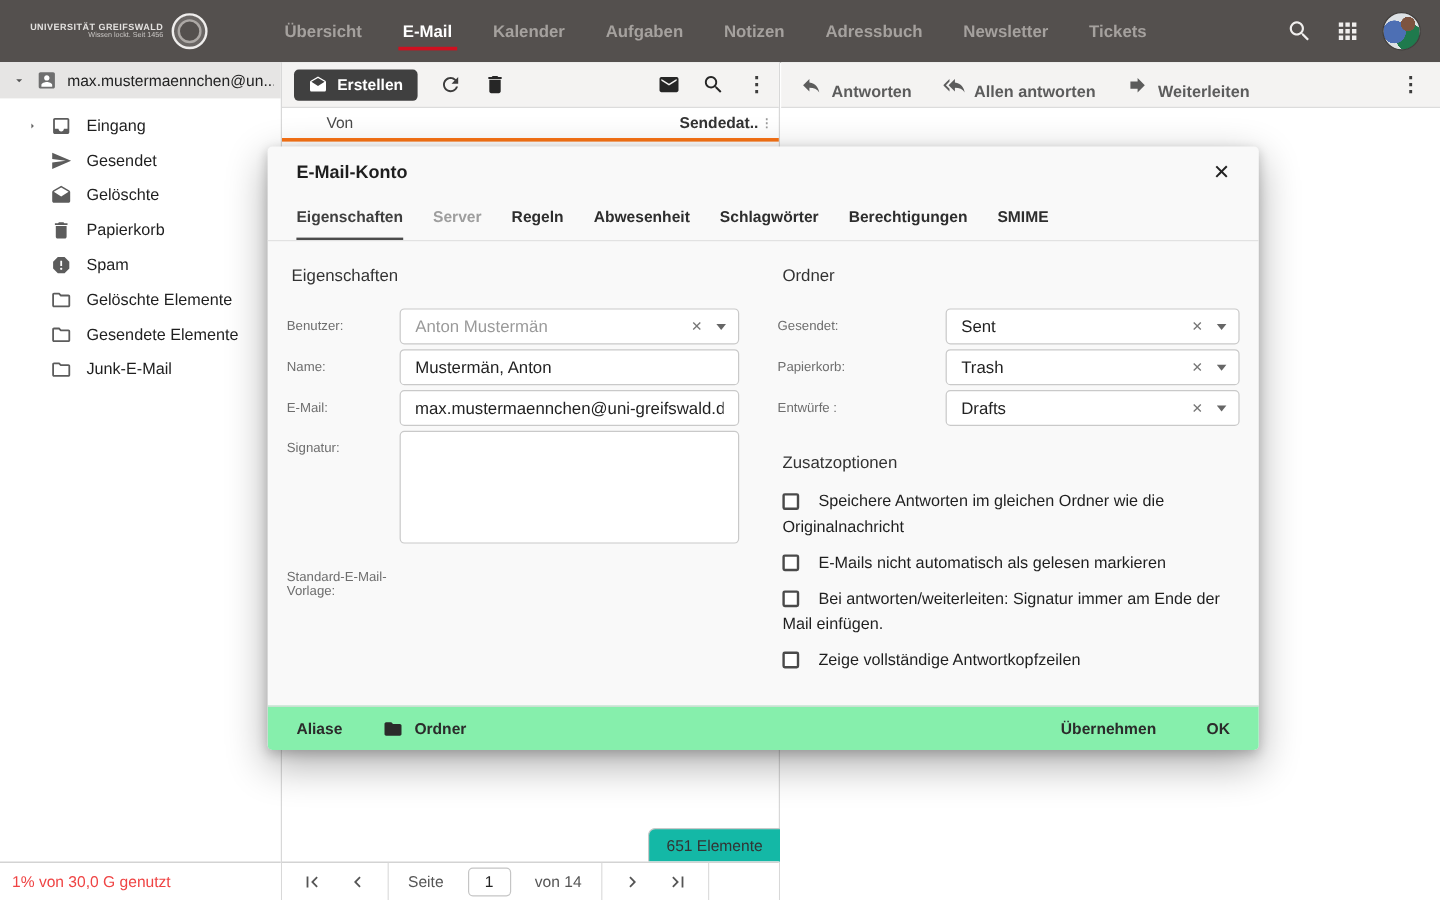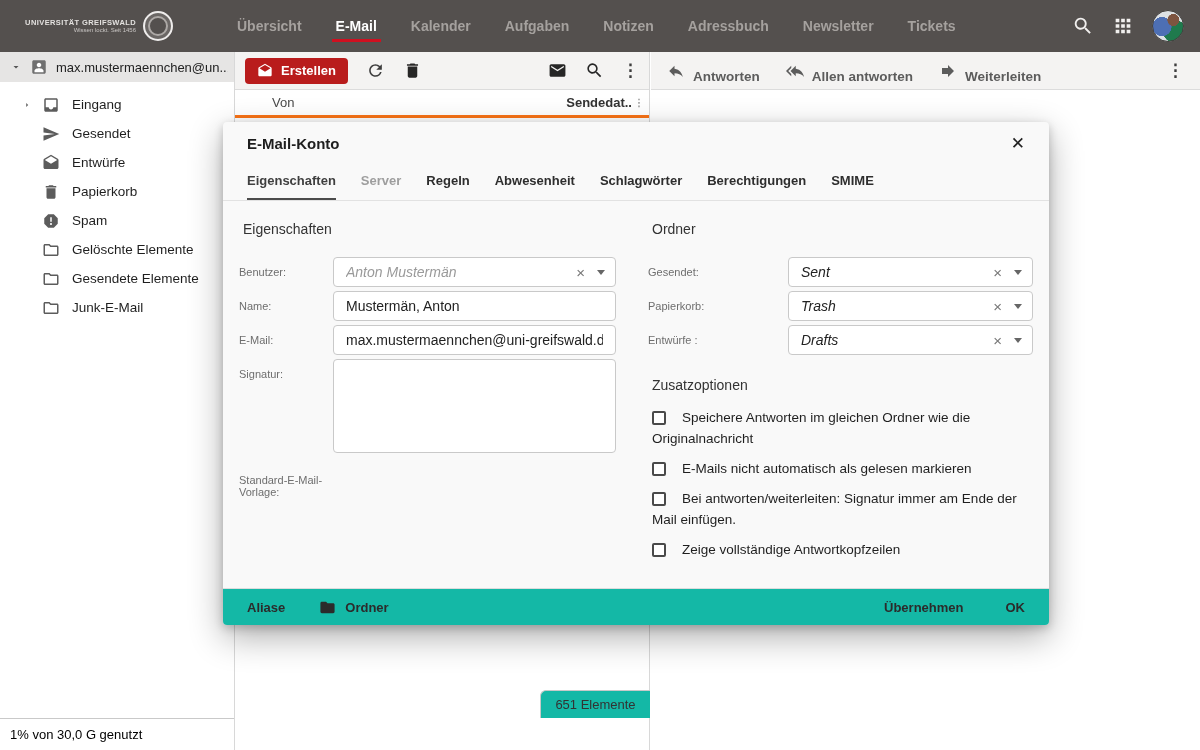--- a/index.html
+++ b/index.html
@@ -41,28 +41,28 @@
   .account-badge { width:18px; height:18px; flex:none; }
   .account-label { font-size:13px; color:#222; white-space:nowrap; overflow:hidden; }
   .folder-list { list-style:none; padding-top:8px; }
   .folder-item { height:29px; display:flex; align-items:center; gap:12px; padding-left:42px;
                  cursor:pointer; white-space:nowrap; overflow:hidden; }
   .folder-item .expander { position:absolute; left:22px; width:10px; height:10px; fill:#666; }
   .folder-item { position:relative; }
   .folder-icon-svg { width:18px; height:18px; fill:#5c5c5c; flex:none; }
   .folder-label { font-size:13.5px; color:#1f1f1f; }
   .quota { position:absolute; left:0; right:0; bottom:0; height:32px; border-top:1px solid #c9c9c9;
-           display:flex; align-items:center; padding-left:10px; font-size:13px; color:#000000; background:#fff; }
+           display:flex; align-items:center; padding-left:10px; font-size:13px; color:#ef4444; background:#fff; }
 
   
   .list-pane { position:absolute; top:52px; left:235px; width:415px; bottom:0; background:#fff;
                border-right:1px solid #d8d8d8; }
   .list-toolbar { height:38px; background:#f4f3f2; border-bottom:1px solid #dcdcdc;
                   display:flex; align-items:center; padding:0 10px; gap:18px; }
-  .compose-btn { display:flex; align-items:center; gap:8px; background:#b91c1c; color:#fff;
+  .compose-btn { display:flex; align-items:center; gap:8px; background:#404040; color:#fff;
                  border:none; border-radius:4px; height:26px; padding:0 12px; font-size:13px;
                  font-weight:bold; cursor:pointer; font-family:inherit; }
   .compose-btn svg { width:16px; height:16px; fill:#fff; }
   .tool-icon { width:19px; height:19px; fill:#262626; cursor:pointer; }
   .tool-icon.gray { fill:#3d3d3d; }
   .list-toolbar .spacer { flex:1; }
   .list-header { height:28px; border-bottom:3px solid #f97316; display:flex; align-items:center;
                  padding:0 6px 0 37px; }
   .col-from { font-size:13px; color:#4a4a4a; }
   .col-date { margin-left:auto; font-size:13px; font-weight:bold; color:#333; display:flex; align-items:center; gap:2px; }
@@ -110,33 +110,33 @@
   .form-row { display:flex; margin-bottom:4px; }
   .form-label { font-size:11px; color:#6e6e6e; padding-top:9px; }
   .col-left .form-label { width:94px; flex:none; }
   .col-right .form-label { width:140px; flex:none; }
   .ctrl { flex:1; position:relative; }
   .txt-input { width:100%; height:30px; border:1px solid #c9c9c9; border-radius:4px; background:#fff;
                font-size:14px; color:#222; padding:0 12px; font-family:inherit; }
   .txt-input:disabled, .txt-input.muted { color:#9a9a9a; background:#fff; }
   .combo { height:30px; border:1px solid #c9c9c9; border-radius:4px; background:#fff;
            display:flex; align-items:center; padding:0 10px 0 12px; cursor:pointer; }
-  .combo .val { flex:1; font-size:14px; color:#222; white-space:nowrap; overflow:hidden;font-style:italic; }
+  .combo .val { flex:1; font-size:14px; color:#222; white-space:nowrap; overflow:hidden; }
   .combo .val.muted { color:#9a9a9a; }
   .clear-x { font-size:15px; color:#777; margin-right:12px; cursor:pointer; line-height:1; }
   .caret-down { width:0; height:0; border-left:4.5px solid transparent; border-right:4.5px solid transparent;
                 border-top:5px solid #666; cursor:pointer; }
   .textarea { width:100%; height:94px; border:1px solid #c9c9c9; border-radius:4px; background:#fff;
               resize:none; font-family:inherit; font-size:14px; padding:8px 12px; }
   .row-template { margin-top:8px; }
   .opt-head { margin:22px 0 14px 4px; }
   .opt-item { font-size:13.5px; color:#1f1f1f; line-height:21px; margin-bottom:9px; padding-left:4px; }
   .cb { display:inline-block; width:14px; height:14px; border:2px solid #4a4a4a; border-radius:2px;
         margin-right:16px; vertical-align:-3px; cursor:pointer; background:#fff; }
-  .dlg-footer { height:37px; background:#14b8a6; border-top:1px solid #ddd; display:flex;
+  .dlg-footer { height:37px; background:#86efac; border-top:1px solid #ddd; display:flex;
                 align-items:center; padding:0 24px; gap:34px; }
   .dlg-btn { font-size:13px; font-weight:bold; color:#2b2b2b; cursor:pointer; display:flex;
              align-items:center; gap:9px; background:none; border:none; font-family:inherit; }
   .dlg-btn svg { width:17px; height:17px; fill:#2b2b2b; }
   .dlg-footer .spacer { flex:1; }
   .dlg-footer .right-group { display:flex; gap:42px; }
 </style>
 </head>
 <body>
 
@@ -195,21 +195,21 @@
       <li class="folder-item">
         <svg class="folder-icon-svg" viewBox="0 0 24 24">
             <path d="M2.01 21L23 12 2.01 3 2 10l15 2-15 2z"></path>
           </svg>
         <span class="folder-label">Gesendet</span>
       </li>
       <li class="folder-item">
         <svg class="folder-icon-svg" viewBox="0 0 24 24">
             <path d="M21.99 8c0-.72-.37-1.35-.94-1.7L12 1 2.95 6.3C2.38 6.65 2 7.28 2 8v10c0 1.1.9 2 2 2h16c1.1 0 2-.9 2-2l-.01-10zM12 13L3.74 7.84 12 3l8.26 4.84L12 13z"></path>
           </svg>
-        <span class="folder-label">Entwürfe</span>
+        <span class="folder-label">Gelöschte</span>
       </li>
       <li class="folder-item">
         <svg class="folder-icon-svg" viewBox="0 0 24 24">
             <path d="M6 19c0 1.1.9 2 2 2h8c1.1 0 2-.9 2-2V7H6v12zM19 4h-3.5l-1-1h-5l-1 1H5v2h14V4z"></path>
           </svg>
         <span class="folder-label">Papierkorb</span>
       </li>
       <li class="folder-item">
         <svg class="folder-icon-svg" viewBox="0 0 24 24">
             <path d="M15.73 3H8.27L3 8.27v7.46L8.27 21h7.46L21 15.73V8.27L15.73 3zM12 17.3c-.72 0-1.3-.58-1.3-1.3s.58-1.3 1.3-1.3 1.3.58 1.3 1.3-.58 1.3-1.3 1.3zm1-4.3h-2V7h2v6z"></path>
@@ -262,20 +262,46 @@
       <span class="more-vert">⋮</span>
     </div>
     <div class="list-header">
       <span class="col-from">Von</span>
       <span class="col-date">
         <span>Sendedat..</span>
         <span class="col-menu">⋮</span>
       </span>
     </div>
     <div class="count-badge">651 Elemente</div>
+    <div class="pagination">
+      <div class="pg-group">
+        <svg class="pg-icon" viewBox="0 0 24 24">
+            <path d="M18.41 16.59L13.82 12l4.59-4.59L17 6l-6 6 6 6zM6 6h2v12H6z"></path>
+          </svg>
+        <svg class="pg-icon" viewBox="0 0 24 24">
+            <path d="M15.41 7.41L14 6l-6 6 6 6 1.41-1.41L10.83 12z"></path>
+          </svg>
+      </div>
+      <div class="pg-sep"></div>
+      <div class="pg-group">
+        <span class="pg-label">Seite</span>
+        <input class="pg-page-box" value="1" style="">
+        <span class="pg-label">von 14</span>
+      </div>
+      <div class="pg-sep"></div>
+      <div class="pg-group">
+        <svg class="pg-icon" viewBox="0 0 24 24">
+            <path d="M8.59 16.59L10 18l6-6-6-6-1.41 1.41L13.17 12z"></path>
+          </svg>
+        <svg class="pg-icon" viewBox="0 0 24 24">
+            <path d="M5.59 7.41L10.18 12l-4.59 4.59L7 18l6-6-6-6zM16 6h2v12h-2z"></path>
+          </svg>
+      </div>
+      <div class="pg-sep"></div>
+    </div>
   </section>
 
   <section class="reader-pane">
     <div class="reader-toolbar">
       <div class="reader-action">
         <svg viewBox="0 0 24 24">
             <path d="M10 9V5l-7 7 7 7v-4.1c5 0 8.5 1.6 11 5.1-1-5-4-10-11-11z"></path>
           </svg>
         <span>Antworten</span>
       </div>

